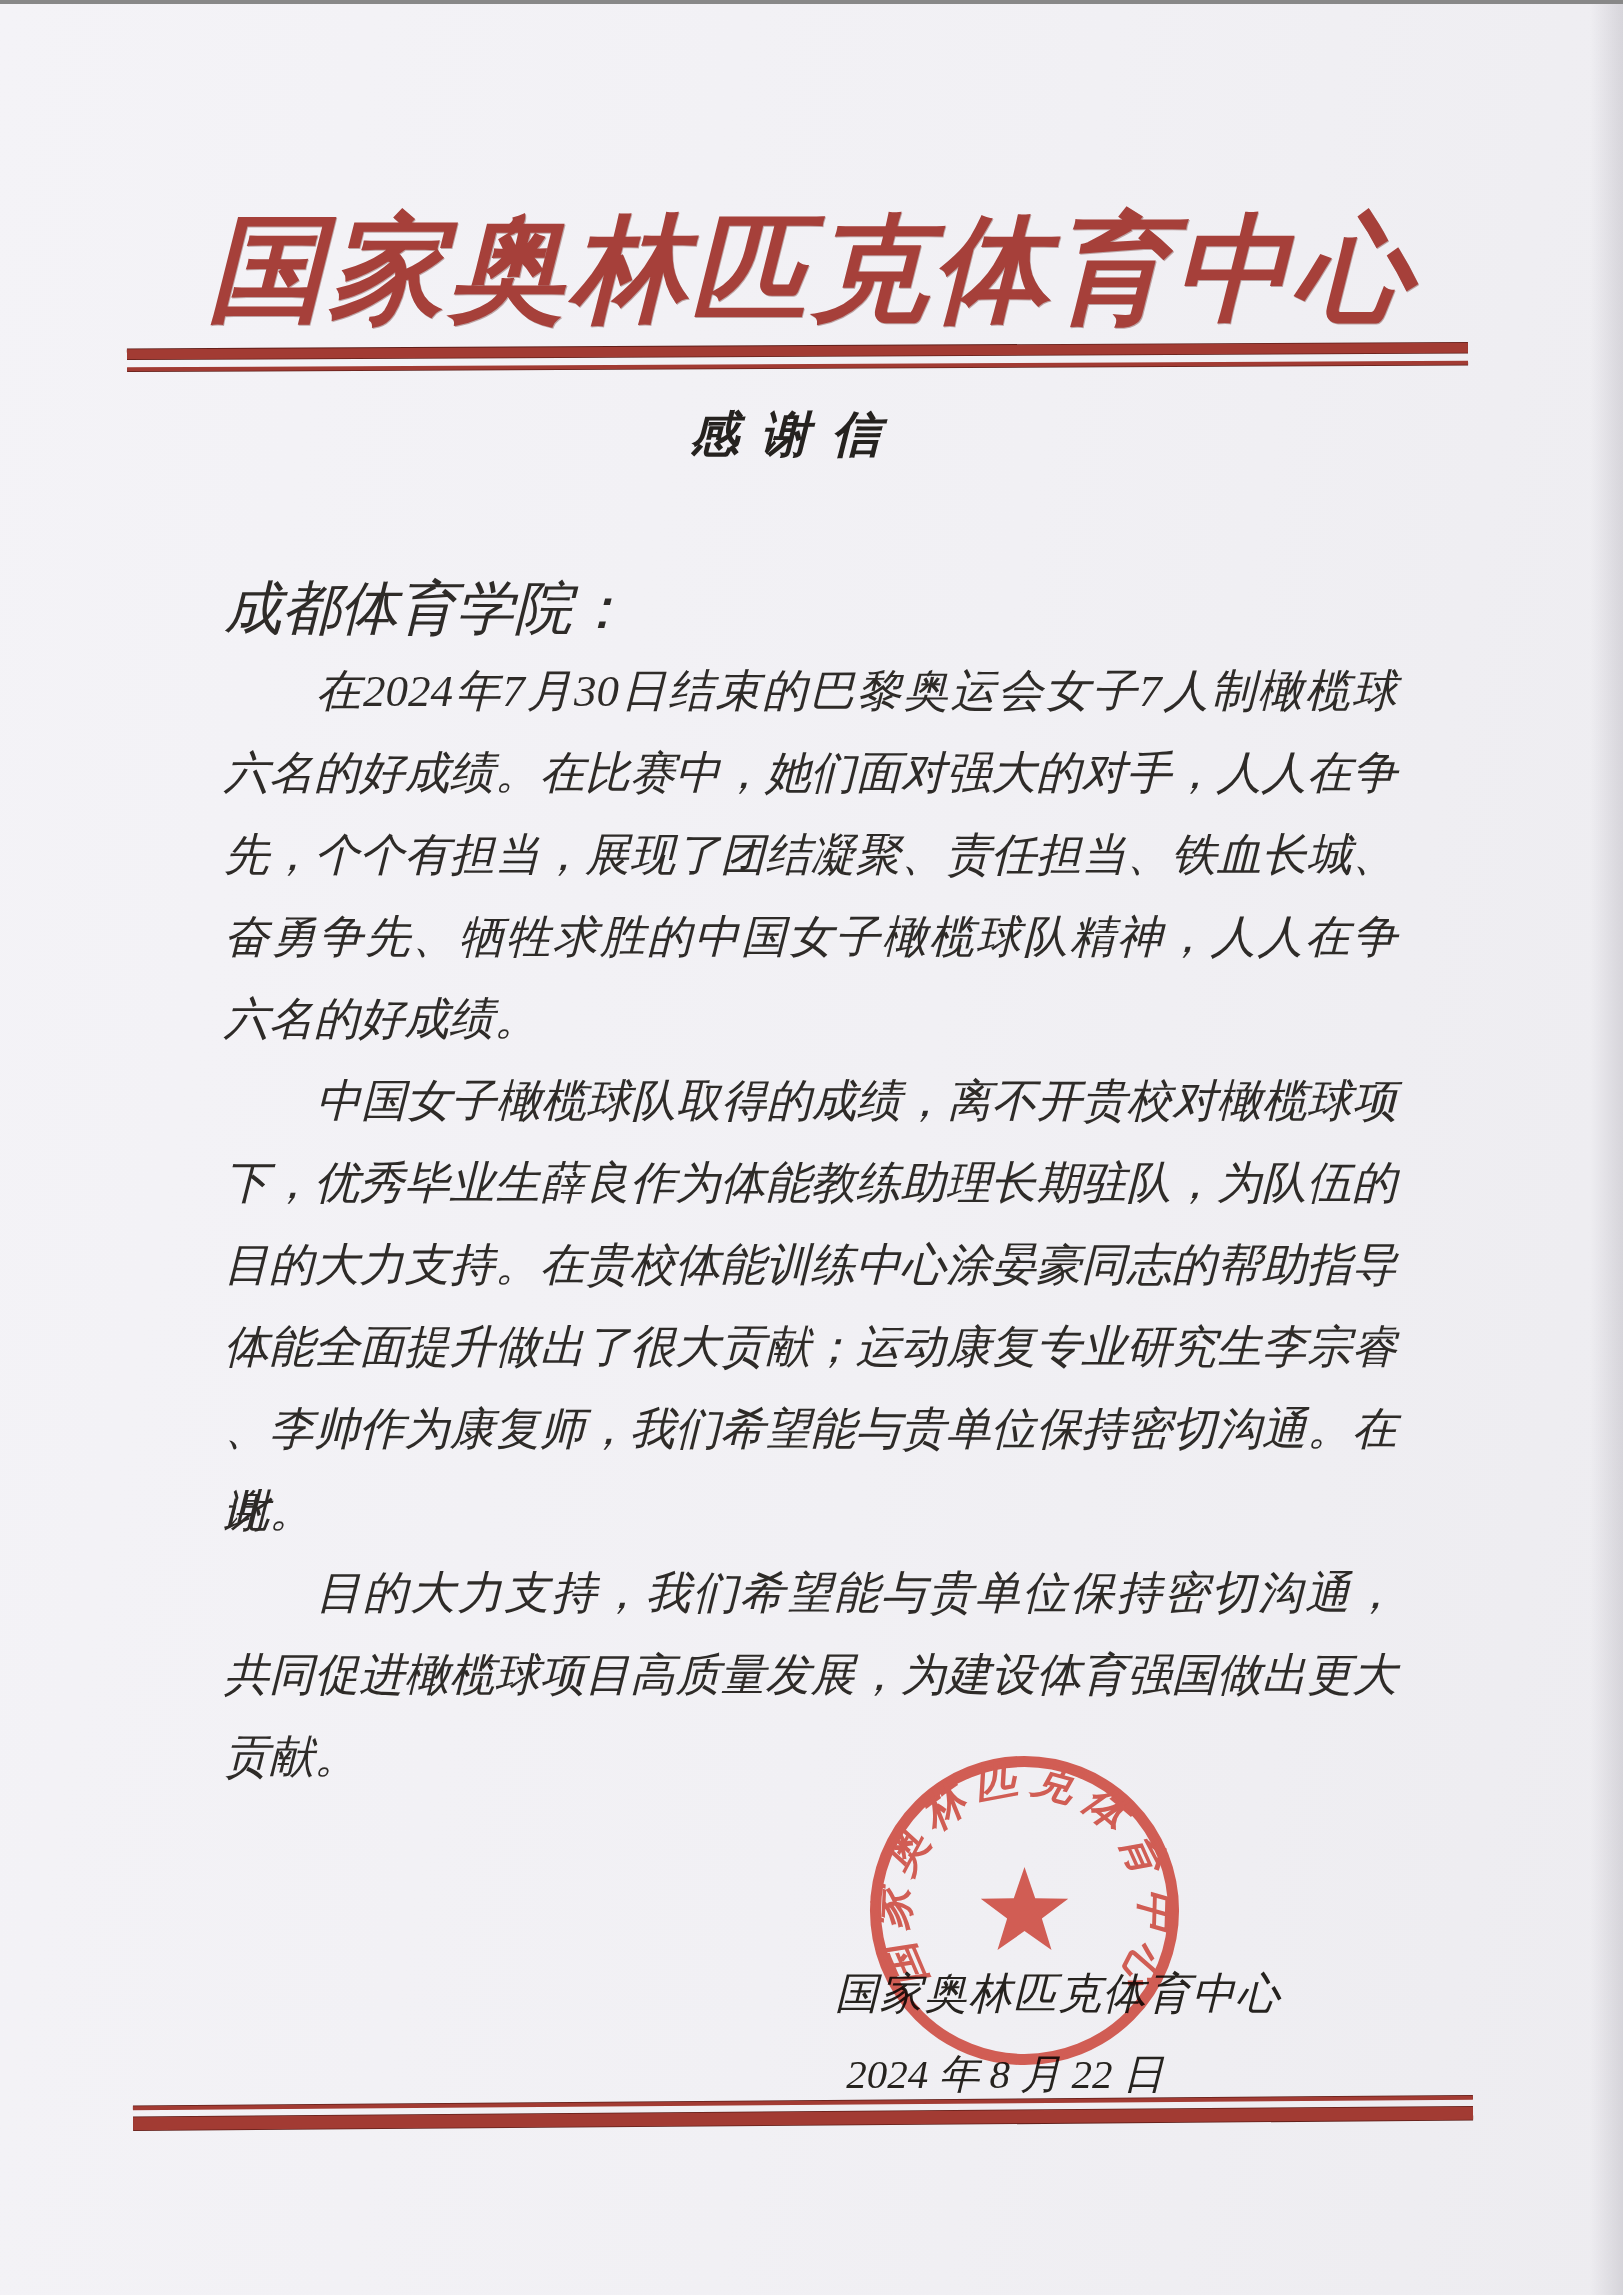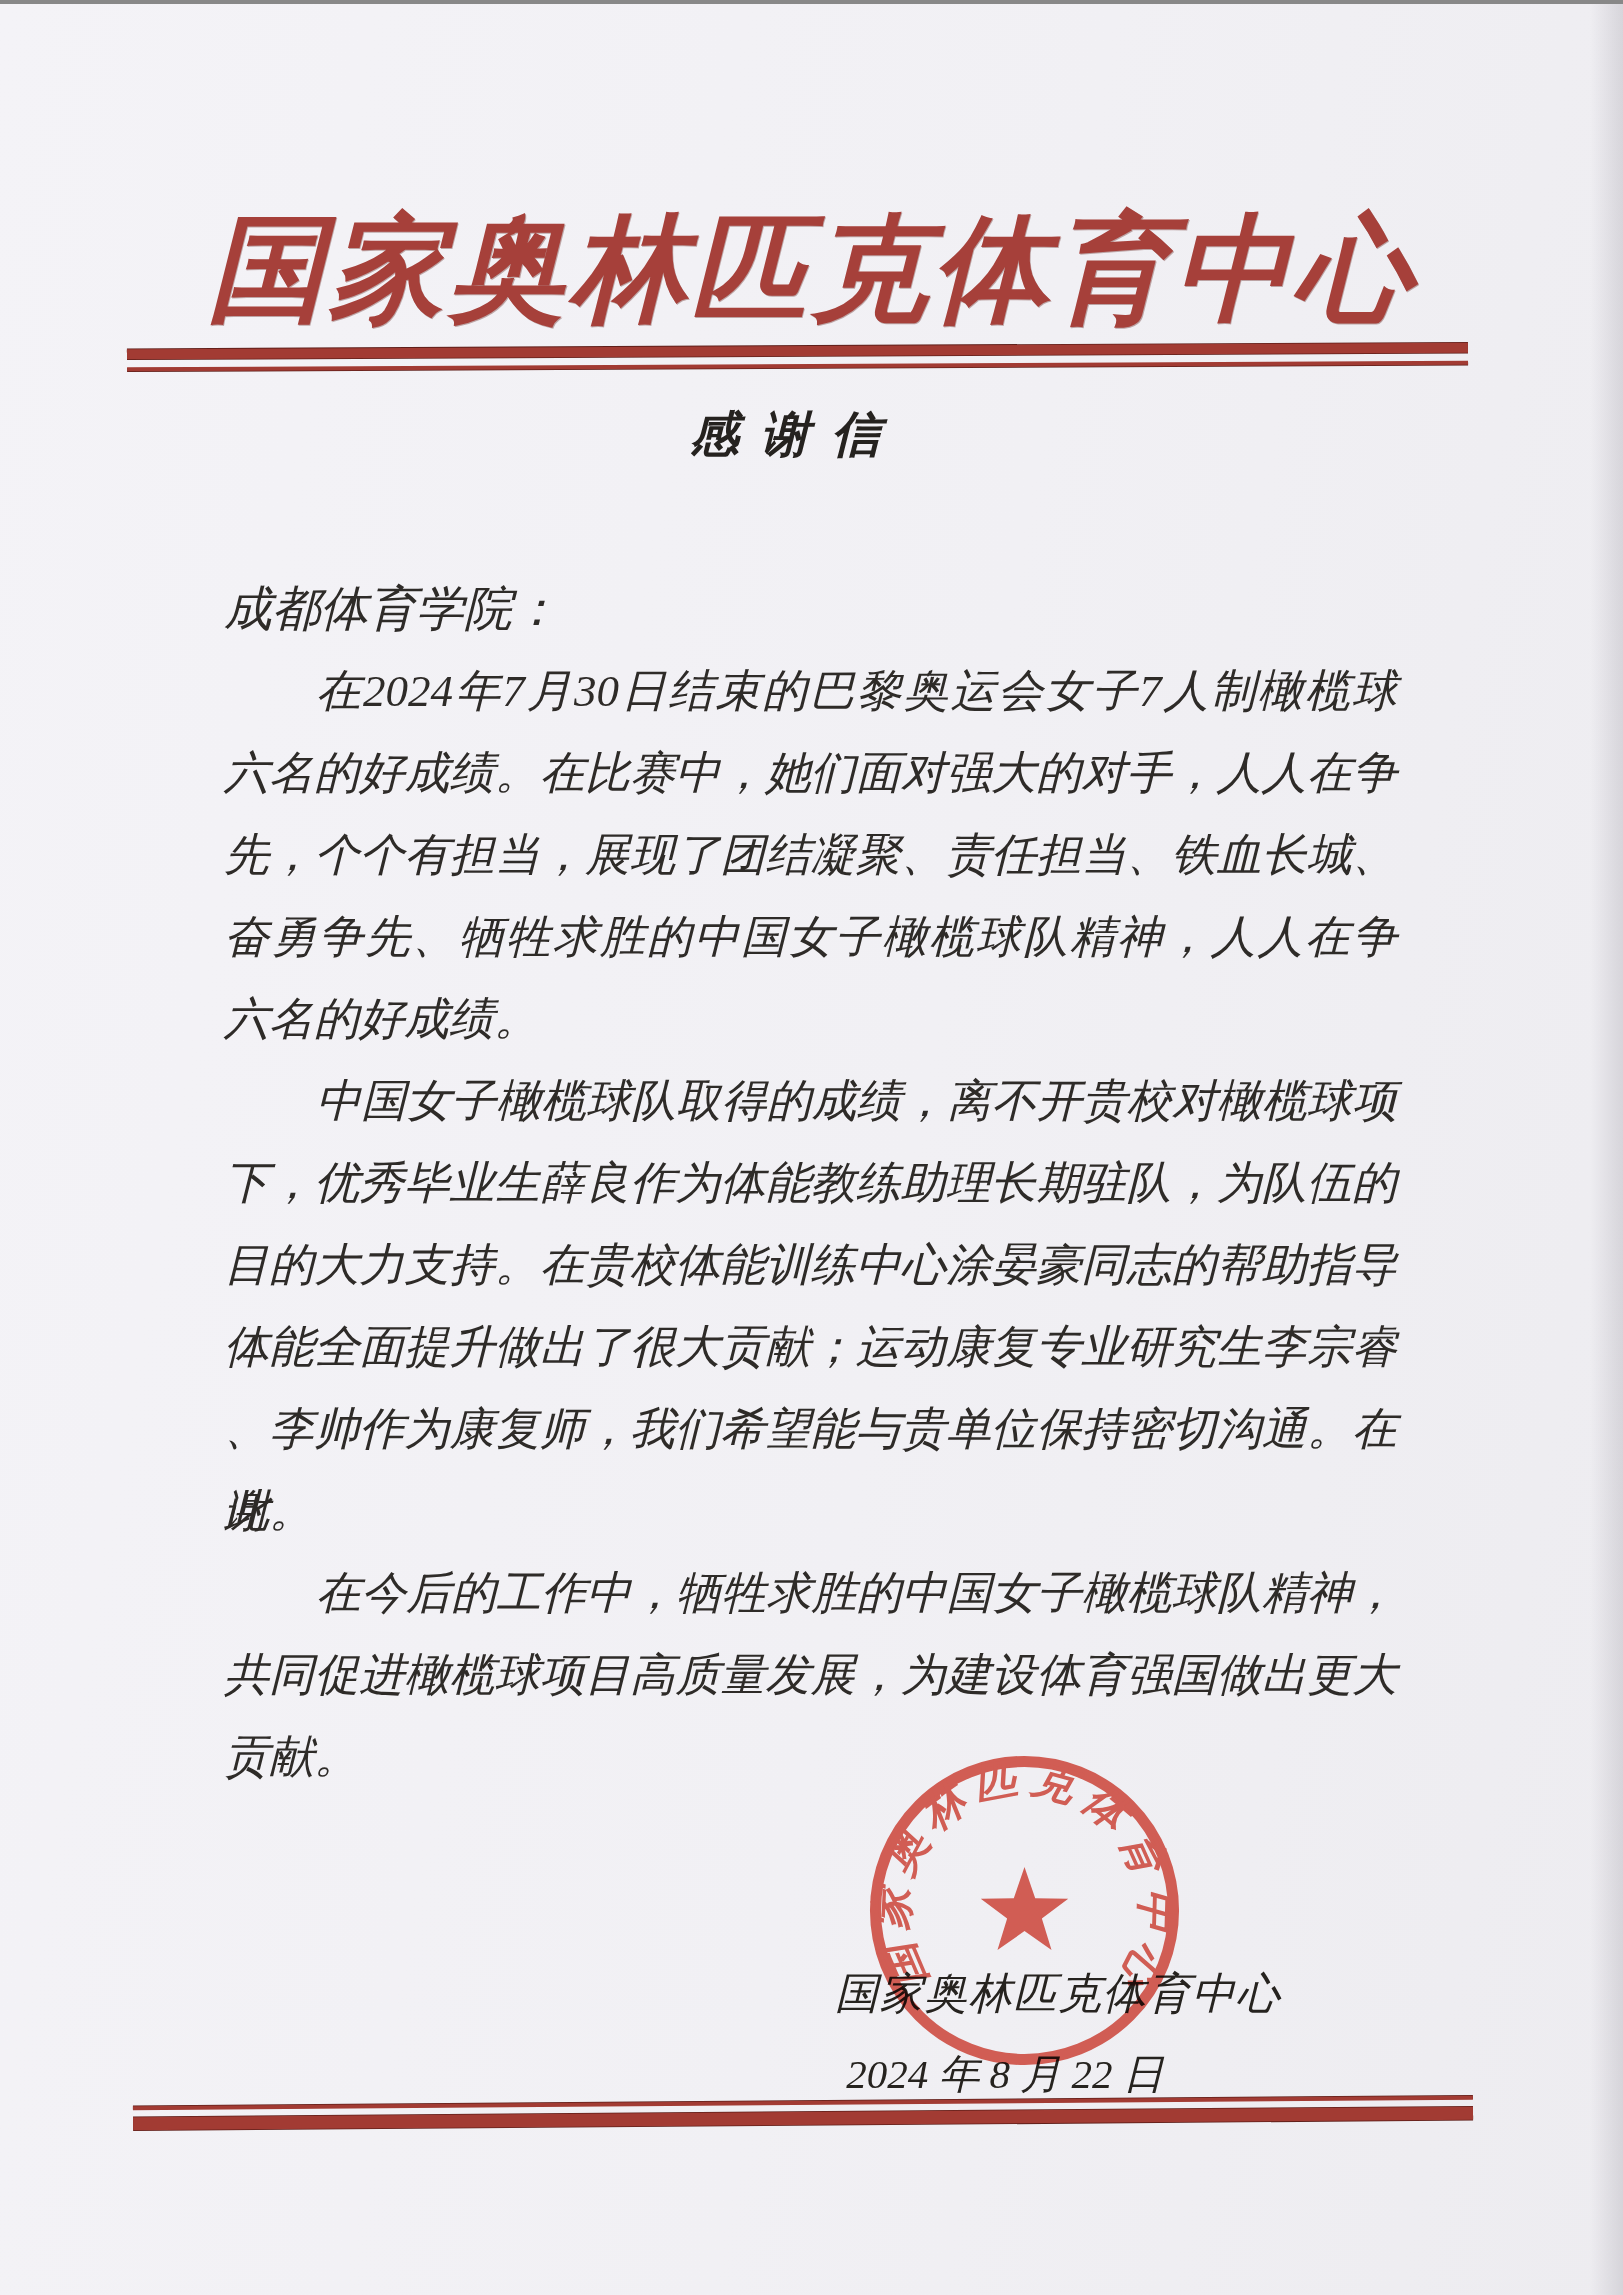--- a/index.html
+++ b/index.html
@@ -74,21 +74,21 @@
     position: absolute;
     left: 224px;
     top: 564px;
     width: 1173px;
     font-size: 45px;
     color: #2e2b28;
   }
   .salutation {
     height: 82px;
     line-height: 82px;
-    font-size: 48px;
+    font-size: 58px;
   }
   .line {
     height: 82px;
     line-height: 82px;
     text-align: justify;
     text-align-last: justify;
   }
   .line.para-end {
     text-align: left;
     text-align-last: auto;
@@ -171,21 +171,21 @@
         <div class="line">六名的好成绩。在比赛中，她们面对强大的对手，人人在争</div>
         <div class="line">先，个个有担当，展现了团结凝聚、责任担当、铁血长城、</div>
         <div class="line">奋勇争先、牺牲求胜的中国女子橄榄球队精神，人人在争</div>
         <div class="line para-end">六名的好成绩。</div>
         <div class="line indent">中国女子橄榄球队取得的成绩，离不开贵校对橄榄球项</div>
         <div class="line">下，优秀毕业生薛良作为体能教练助理长期驻队，为队伍的</div>
         <div class="line">目的大力支持。在贵校体能训练中心涂晏豪同志的帮助指导</div>
         <div class="line">体能全面提升做出了很大贡献；运动康复专业研究生李宗睿</div>
         <div class="line">、李帅作为康复师，我们希望能与贵单位保持密切沟通。在此</div>
         <div class="line para-end">谢。</div>
-        <div class="line indent">在今后的工作中，牺牲求胜的中国女子橄榄球队精神，</div>
+        <div class="line indent">目的大力支持，我们希望能与贵单位保持密切沟通，</div>
         <div class="line">共同促进橄榄球项目高质量发展，为建设体育强国做出更大</div>
         <div class="line para-end">贡献。</div>
       </div>
   </div>
 
   <div class="signature-name">国家奥林匹克体育中心</div>
 
   <div class="signature-date">2024 年 8 月 22 日</div>
 
   <svg class="seal" viewBox="0 0 400 400">

